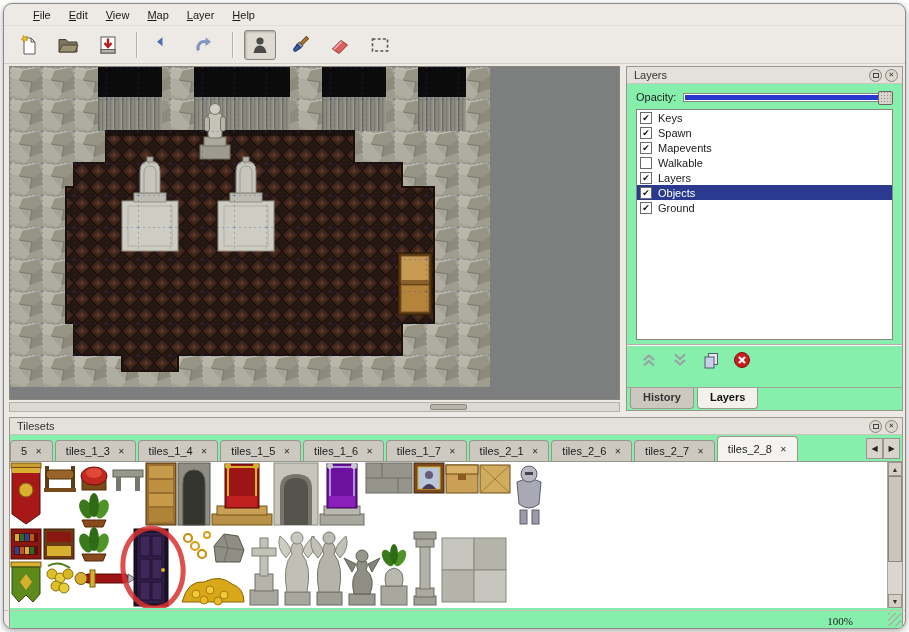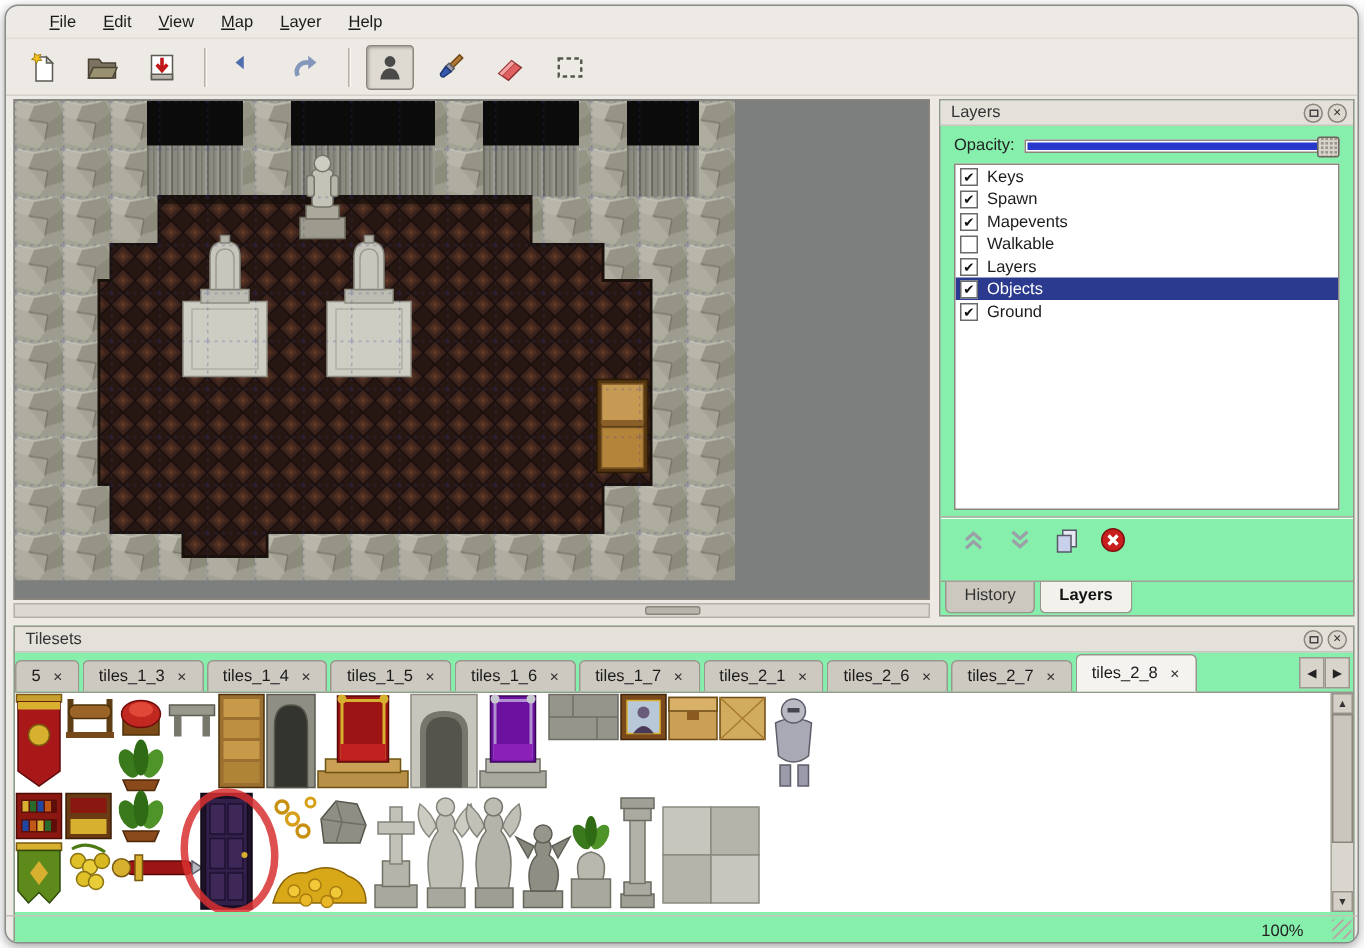--- a/index.html
+++ b/index.html
@@ -53,21 +53,21 @@
   .layer-row.selected{background:var(--selection);color:#fff;}
   .cb{width:12px;height:12px;border:1px solid #6a6a6a;background:#fff;color:#111;font-size:9px;
     line-height:11px;text-align:center;margin-right:6px;flex:none;}
   .layers-toolbar{margin-top:4px;border-top:1px solid #b2aea6;box-shadow:0 1px 0 #ffffff inset;
     padding:5px 0 3px 12px;display:flex;align-items:center;gap:11px;}
   .lbtn{width:20px;height:20px;display:flex;align-items:center;justify-content:center;
     background:transparent;border:none;padding:0;}
   .panel-tabs{position:absolute;left:0;right:0;bottom:0;height:23px;border-top:1px solid #a39f97;
     display:flex;gap:3px;padding-left:3px;}
   .ptab{padding:3px 12px 0 12px;height:21px;background:#ccc8c0;border:1px solid #9a968e;border-top:none;
-    border-radius:0 0 4px 4px;color:#333;}
+    border-radius:0 0 4px 4px;color:#333;font-weight:bold;}
   .ptab.active{background:#f2f1ec;font-weight:bold;color:#111;}
 
   
   #tilesets-panel{left:5px;top:413px;width:894px;height:224px;}
   .tileset-tabbar{position:relative;height:27px;border-bottom:1px solid #9a968e;display:flex;
     align-items:flex-end;overflow:hidden;}
   #tileset-tabs{display:flex;align-items:flex-end;}
   .ttab{display:flex;align-items:center;height:21px;padding:0 10px;background:#cdc9c1;
     border:1px solid #9a968e;border-bottom:none;border-radius:4px 4px 0 0;margin-right:2px;white-space:nowrap;}
   .ttab.active{height:26px;background:#f4f3ef;margin-bottom:-1px;border-bottom:1px solid #f4f3ef;}
@@ -78,21 +78,21 @@
   .tileset-content{position:relative;height:146px;background:#ffffff;overflow:hidden;}
   .vscroll{position:absolute;right:0;top:0;bottom:0;width:15px;background:#d9d6cf;border-left:1px solid #aaa69e;}
   .vbtn{position:absolute;left:0;right:0;height:14px;background:#d4d0c8;border:1px solid #98948c;
     display:flex;align-items:center;justify-content:center;font-size:7px;color:#333;padding:0;}
   .vbtn.up{top:0;}
   .vbtn.down{bottom:0;}
   .vthumb{position:absolute;left:0;right:0;top:14px;height:86px;background:#cac6be;border:1px solid #8a867e;}
 
   
   .statusbar{position:absolute;left:0;right:0;top:606px;height:20px;border-top:1px solid #c6c2ba;}
-  .zoom{position:absolute;right:36px;top:4px;color:#222;}
+  .zoom{position:absolute;right:52px;top:4px;color:#222;font-family:Liberation Serif, serif;}
   .grip{position:absolute;right:4px;bottom:4px;width:13px;height:13px;
     background:repeating-linear-gradient(135deg,#b2aea6 0 1.5px,transparent 1.5px 4.5px);}
 </style>
 </head>
 <body>
 
 <div class="window">
 
   <div class="menubar" id="menubar">
       <div class="menu-item"><u>F</u>ile</div>

